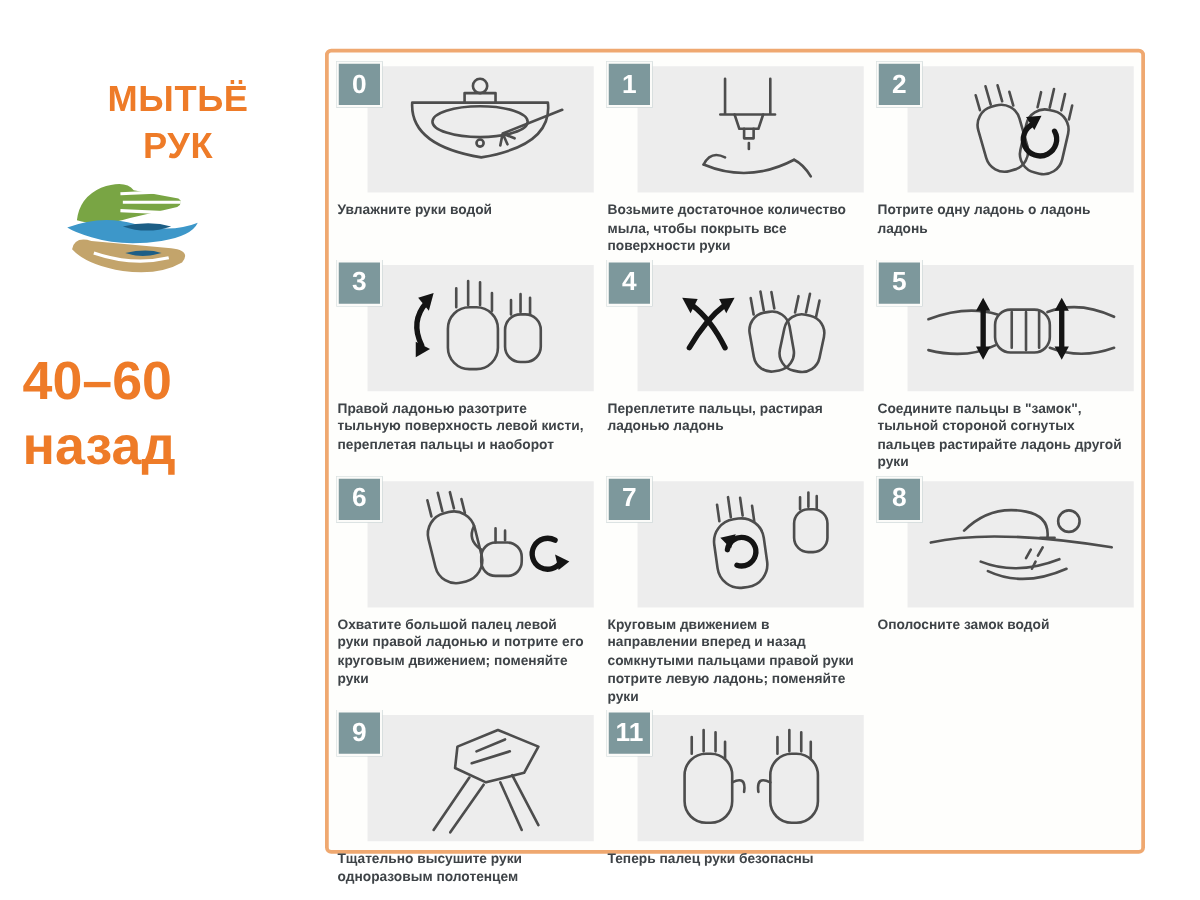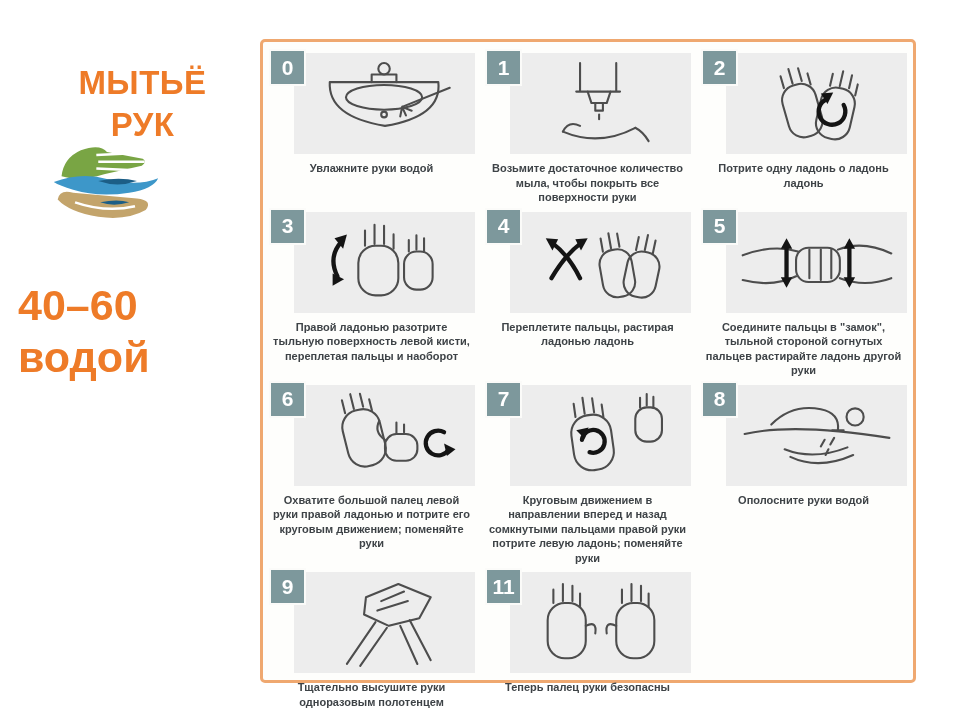--- a/index.html
+++ b/index.html
@@ -3,21 +3,21 @@
 <meta charset="utf-8">
 <style>
   html,body{margin:0;padding:0;}
   body{
     width:960px;height:720px;position:relative;background:#ffffff;
     font-family:"Liberation Sans", sans-serif;overflow:hidden;
   }
   
   .sidebar-title{
     position:absolute;left:20px;top:62px;width:245px;text-align:center;
-    color:#EE7B28;font-weight:bold;font-size:33px;line-height:1.28;letter-spacing:.5px;
+    color:#EE7B28;font-weight:bold;font-size:29px;line-height:1.28;letter-spacing:.5px;
   }
   .logo-box{position:absolute;left:48px;top:142px;width:116px;height:84px;}
   .duration{
     position:absolute;left:18px;top:280px;width:250px;text-align:left;
     color:#EE7B28;font-weight:bold;font-size:43px;line-height:1.2;
   }
   
   .poster{
     position:absolute;left:260px;top:39px;width:656px;height:644px;
     box-sizing:border-box;border:3px solid #EFA870;border-radius:5px;
@@ -31,21 +31,21 @@
   .img-area{
     margin-left:25px;height:101px;background:#EDEDED;
     display:flex;align-items:center;justify-content:center;overflow:hidden;
   }
   .badge{
     position:absolute;top:3px;left:0;width:37px;height:37px;box-sizing:border-box;
     background:#7D989C;border:2px solid #FBFBF9;color:#ffffff;
     font-weight:bold;font-size:21px;display:flex;align-items:center;justify-content:center;
   }
   .caption{
-    margin:7px 2px 0 1px;font-size:11px;font-weight:bold;color:#3E4347;line-height:1.32;text-align:center;
+    margin:7px 2px 0 1px;font-size:11px;font-weight:bold;color:#3E4347;line-height:1.32;
   }
   svg{display:block;}
 </style>
 </head>
 <body>
 
 <div class="sidebar-title">
   <div>МЫТЬЁ</div>
   <div>РУК</div>
 </div>
@@ -60,21 +60,21 @@
     <path d="M52 40 Q74 35 92 40 Q72 47 52 40 Z" fill="#1C5E86"></path>
 
     <path d="M10 59 Q12 48 26 52 L92 58 Q109 60 101 70 Q82 81 52 77 Q22 72 10 59 Z" fill="#C3A46B"></path>
     <path d="M28 62 Q60 73 90 66" stroke="#ffffff" stroke-width="2.6" fill="none"></path>
     <path d="M54 62 Q72 58 84 62 Q68 67 54 62 Z" fill="#1C5E86"></path>
   </svg>
 </div>
 
 <div class="duration">
   <div>40–60</div>
-  <div>водой</div>
+  <div>назад</div>
 </div>
 
 <div class="poster">
   <div class="grid" id="steps-grid">
   <div class="step">
     <div class="img-area">
           <svg width="160" height="92" viewBox="0 0 168 94">
             <g fill="none" stroke="#4d4d4d" stroke-width="2.2" stroke-linecap="round" stroke-linejoin="round">
               <path d="M26 24 H140 Q144 60 84 70 Q24 60 26 24 Z"></path>
               <ellipse cx="83" cy="40" rx="40" ry="13"></ellipse>
@@ -232,21 +232,21 @@
               <path d="M100 42 h12"></path>
               <circle cx="124" cy="28" r="9"></circle>
               <path d="M8 46 Q60 34 160 50"></path>
               <path d="M92 52 l-4 7 M102 50 l-4 7 M96 62 l-3 6"></path>
               <path d="M56 70 Q86 84 122 68"></path>
               <path d="M50 62 Q80 74 116 60"></path>
             </g>
           </svg>
         </div>
     <div class="badge">8</div>
-    <div class="caption">Ополосните руки водой</div>
+    <div class="caption">Ополосните замок водой</div>
   </div>
 
   <div class="step">
     <div class="img-area">
           <svg width="160" height="92" viewBox="0 0 168 94">
             <g fill="none" stroke="#4d4d4d" stroke-width="2.2" stroke-linecap="round" stroke-linejoin="round">
               <path d="M64 20 L98 6 L132 20 L120 42 L88 50 L62 38 Z"></path>
               <path d="M80 24 L104 14 M76 34 L108 24"></path>
               <path d="M44 90 L74 46 M58 92 L86 52 M118 90 L100 50 M132 86 L110 44"></path>
             </g>

